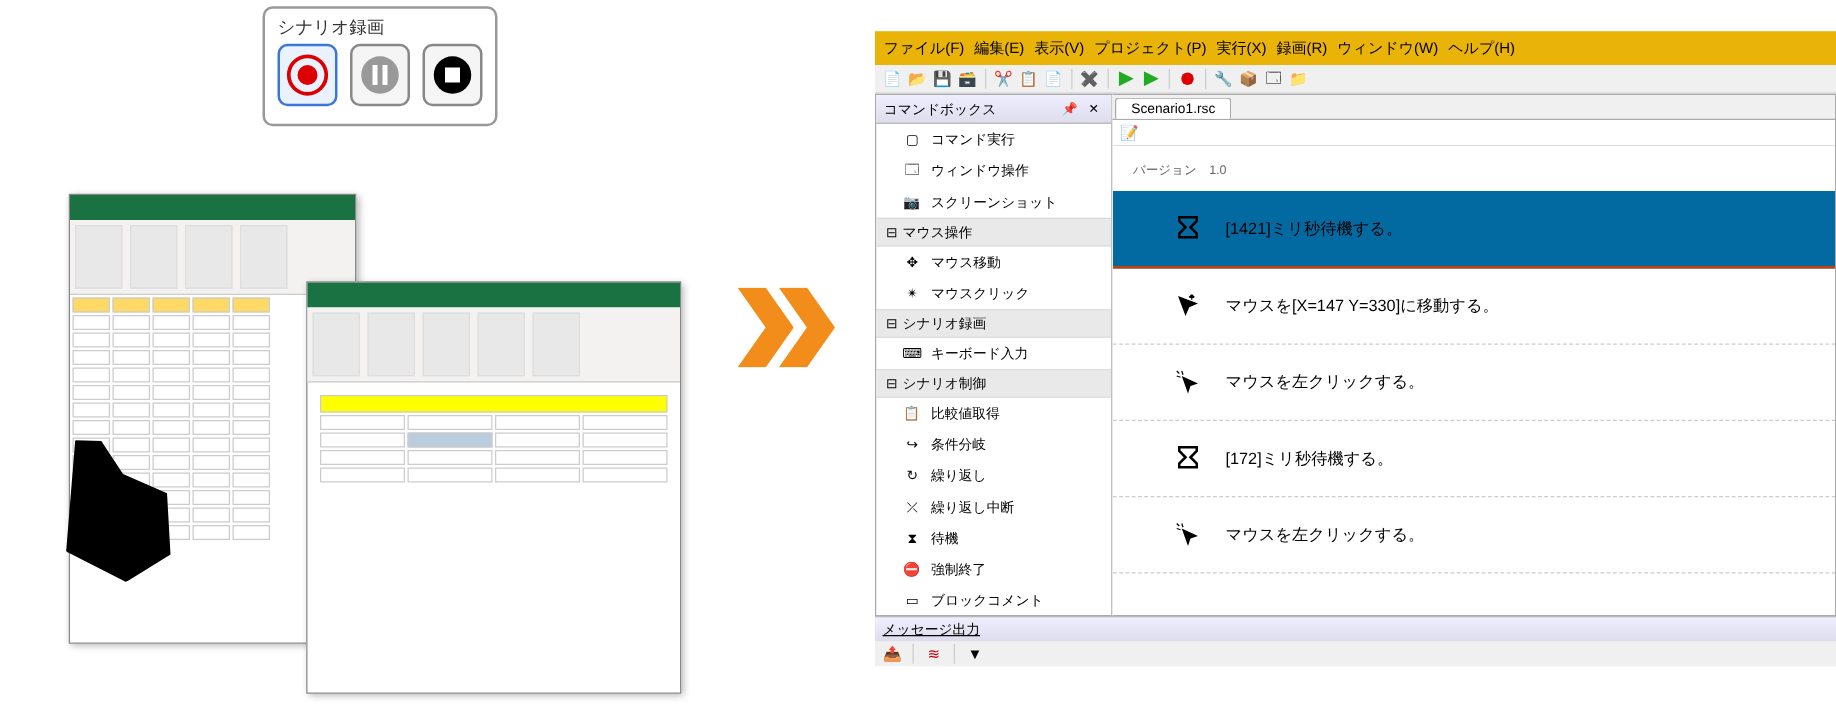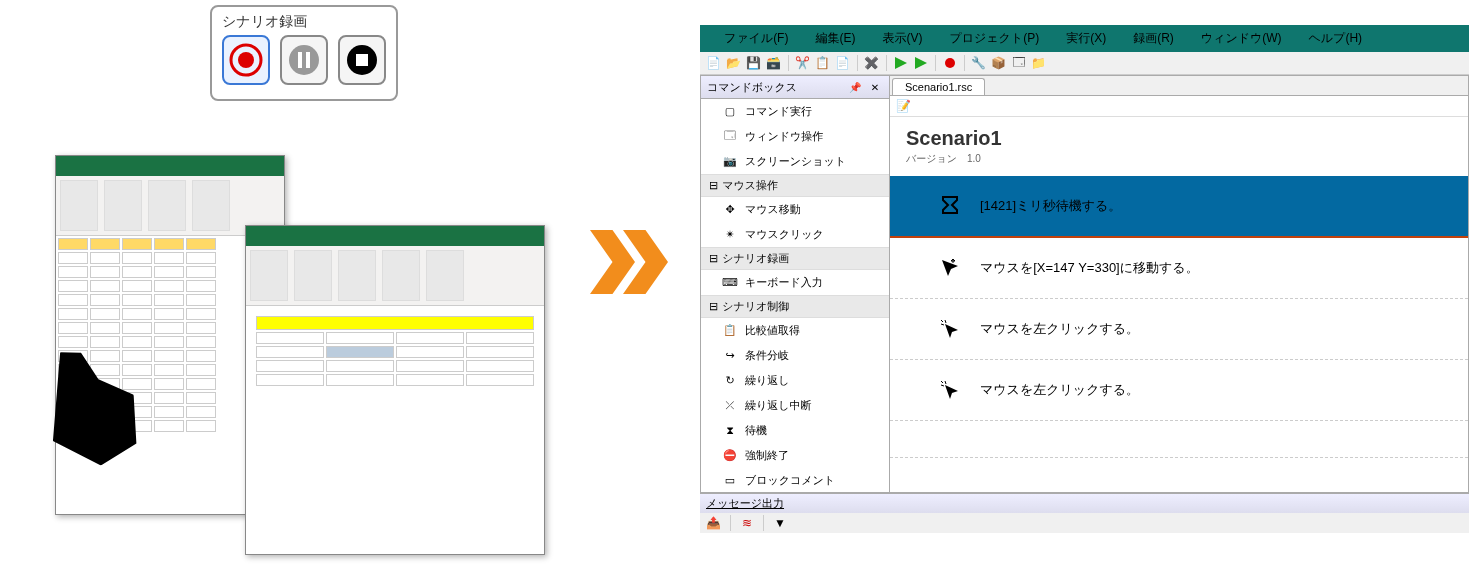--- a/index.html
+++ b/index.html
@@ -23,21 +23,21 @@
 .sheet .hdr { background: #ffd966; }
 .hl-yellow { background: #ffff00; }
 .hand { position: absolute; left: -10px; top: 190px; width: 100px; height: 120px; background: #000; clip-path: polygon(30% 0%, 50% 5%, 60% 30%, 90% 50%, 80% 90%, 40% 100%, 0% 70%); transform: rotate(-15deg); }
 
 
 .big-arrow { position: absolute; left: 590px; top: 230px; display: flex; }
 .arr-chev { width: 45px; height: 64px; background: #f28d1c; clip-path: polygon(0 0, 50% 0, 100% 50%, 50% 100%, 0 100%, 50% 50%); margin-right: -12px; }
 
 
 .app { position: absolute; left: 700px; top: 25px; width: 769px; height: 508px; background: #f0f0f0; border: 0px solid #aaa; display: flex; flex-direction: column; font-size: 12px; }
-.menubar { display: flex; gap: 19px; padding: 3px 20px; background: #0f766e; }
+.menubar { display: flex; gap: 0; padding: 3px 3px; background: #eab308; }
 .menubar span { padding: 2px 4px; cursor: pointer; }
 .toolbar { display: flex; gap: 4px; padding: 3px 6px; background: #f0f0f0; border-bottom: 1px solid #ccc; align-items: center; }
 .tb-ico { width: 16px; height: 16px; display: inline-flex; align-items: center; justify-content: center; cursor: pointer; }
 .tb-sep { width: 1px; height: 16px; background: #ccc; margin: 0 2px; }
 
 .main { flex: 1; display: flex; overflow: hidden; }
 .sidebar { width: 190px; background: #fff; border: 1px solid #aaa; display: flex; flex-direction: column; }
 .sidebar-header { background: linear-gradient(#eef, #dde); padding: 3px 6px; display: flex; justify-content: space-between; align-items: center; border-bottom: 1px solid #aaa; font-size: 11px; }
 .sb-list { overflow-y: auto; flex: 1; }
 .sb-group { background: #e9e9e9; padding: 3px 8px; border-top: 1px solid #ddd; border-bottom: 1px solid #ddd; font-size: 11px; display: flex; align-items: center; gap: 4px; }
@@ -379,21 +379,20 @@
         </div>
     </div>
 
     <div class="editor">
       <div class="tabbar">
         <div class="tab">Scenario1.rsc</div>
       </div>
       <div class="edit-tb"><span class="tb-ico">📝</span></div>
       <div class="scenario-body">
         <div class="scenario-head">
-          <div class="scenario-title">Scenario1</div>
           <div class="scenario-ver">
             <span>バージョン</span>　<span>1.0</span>
           </div>
         </div>
         <div id="steps">
             <div class="step active">
               <span class="step-ico">
                 <svg width="22" height="22">
                   <path d="M4 2h14v3l-5 5 5 5v3H4v-3l5-5-5-5z" fill="none" stroke="#000" stroke-width="2"></path>
                 </svg>
@@ -416,20 +415,28 @@
                   <line x1="2" y1="6" x2="5" y2="7" stroke="#000"></line>
                   <line x1="6" y1="2" x2="7" y2="5" stroke="#000"></line>
                   <line x1="2" y1="2" x2="4" y2="4" stroke="#000"></line>
                 </svg>
               </span>
               <span>マウスを左クリックする。</span>
             </div>
             <div class="step">
               <span class="step-ico">
                 <svg width="22" height="22">
+                  <path d="M4 2h14v3l-5 5 5 5v3H4v-3l5-5-5-5z" fill="none" stroke="#000" stroke-width="2"></path>
+                </svg>
+              </span>
+              <span>[172]ミリ秒待機する。</span>
+            </div>
+            <div class="step">
+              <span class="step-ico">
+                <svg width="22" height="22">
                   <path d="M6 6l5 14 2-6 6-2z" fill="#000"></path>
                   <line x1="2" y1="6" x2="5" y2="7" stroke="#000"></line>
                   <line x1="6" y1="2" x2="7" y2="5" stroke="#000"></line>
                   <line x1="2" y1="2" x2="4" y2="4" stroke="#000"></line>
                 </svg>
               </span>
               <span>マウスを左クリックする。</span>
             </div>
             <div class="step"></div>
           </div>

